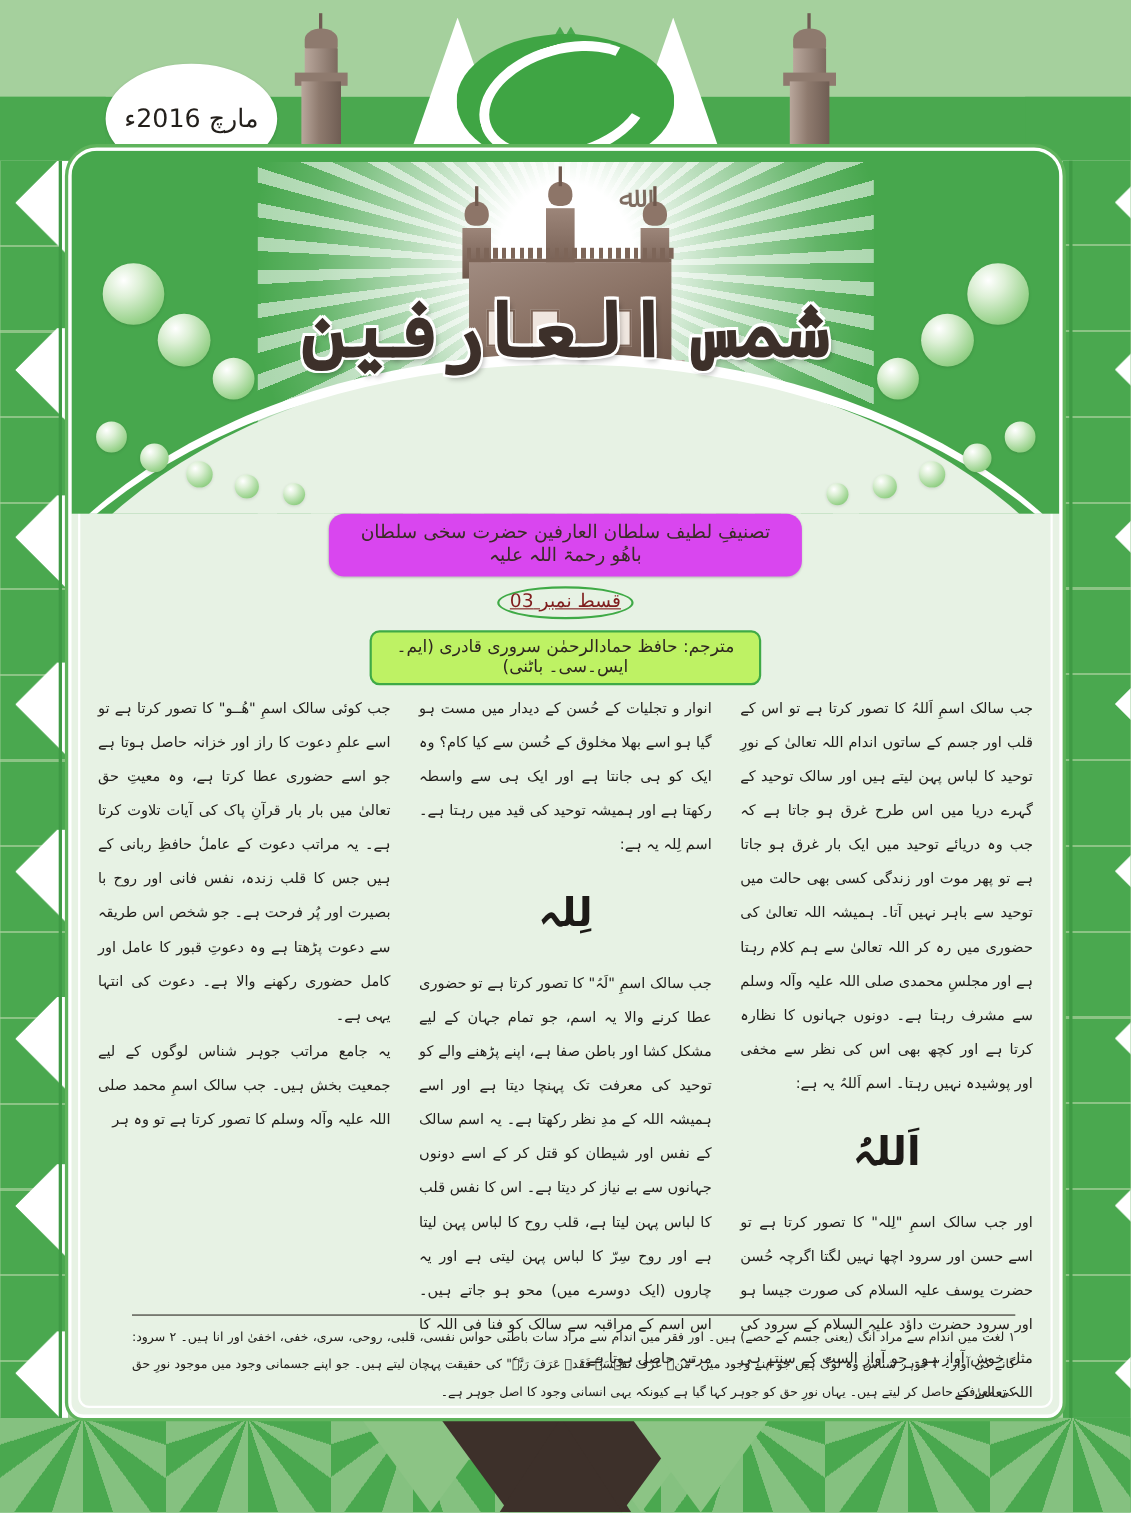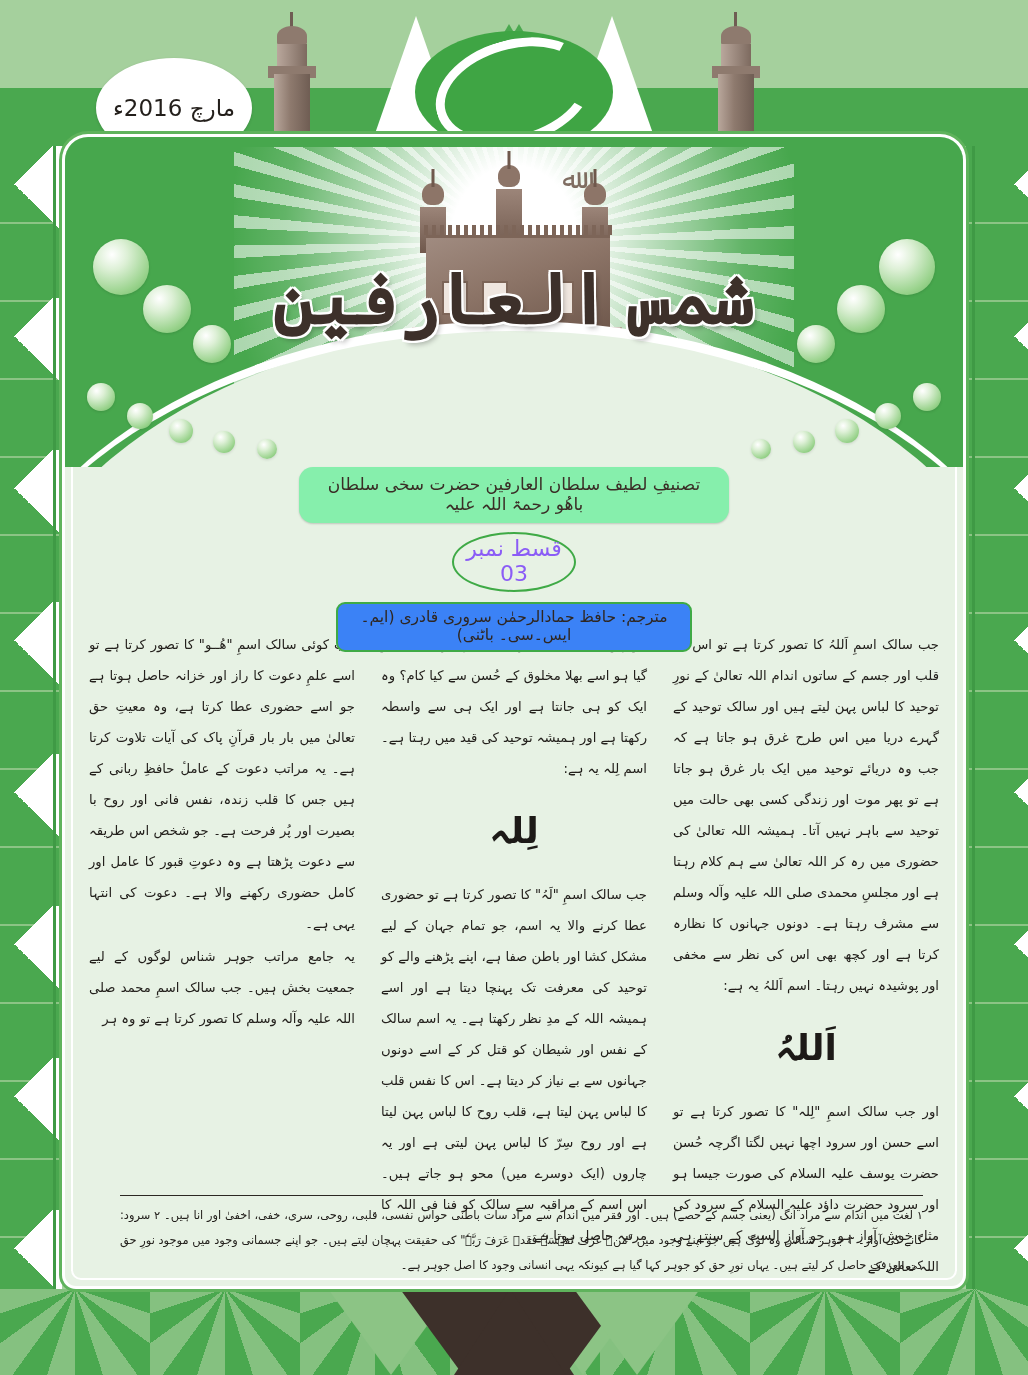--- a/index.html
+++ b/index.html
@@ -188,58 +188,59 @@
       2px 2px 0 #fff, -2px -2px 0 #fff, 2px -2px 0 #fff, -2px 2px 0 #fff,
       3px 4px 5px rgba(0,0,0,.25);
     direction: rtl;
   }
 
   
   .author-bar {
     position: relative;
     margin: 6px auto 0;
     width: 430px;
-    background: #86efac;
+    background: #d946ef;
     color: #3a2d26;
     border-radius: 14px;
     padding: 7px 16px 9px;
     text-align: center;
     font-family: "DejaVu Sans", sans-serif;
     font-size: 17px;
     direction: rtl;
     box-shadow: 0 1px 2px rgba(0,0,0,.18);
   }
 
   .episode {
     position: relative;
     margin: 9px auto 0;
     width: 124px;
     border: 2.5px solid #3faa46;
     border-radius: 50%;
     padding: 2px 0 4px;
     text-align: center;
     font-family: "DejaVu Sans", sans-serif;
-    font-size: 22px;
-    color: #8b5cf6;
+    font-size: 17px;
+    color: #7f1d1d;
     background: #e7f2e4;
     direction: rtl;
+    text-decoration: underline;
   }
 
   .translator {
     position: relative;
     margin: 10px auto 0;
     width: 356px;
     border: 2.5px solid #3faa46;
     border-radius: 9px;
     padding: 4px 10px 6px;
     text-align: center;
     font-family: "DejaVu Sans", sans-serif;
     font-size: 15.5px;
     color: #2f2620;
-    background: #3b82f6;
+    background: #bef264;
     direction: rtl;
   }
 
   
   .article {
     position: absolute;
     left: 18px; right: 18px;
     top: 492px; bottom: 0;
     padding: 0 6px;
   }

